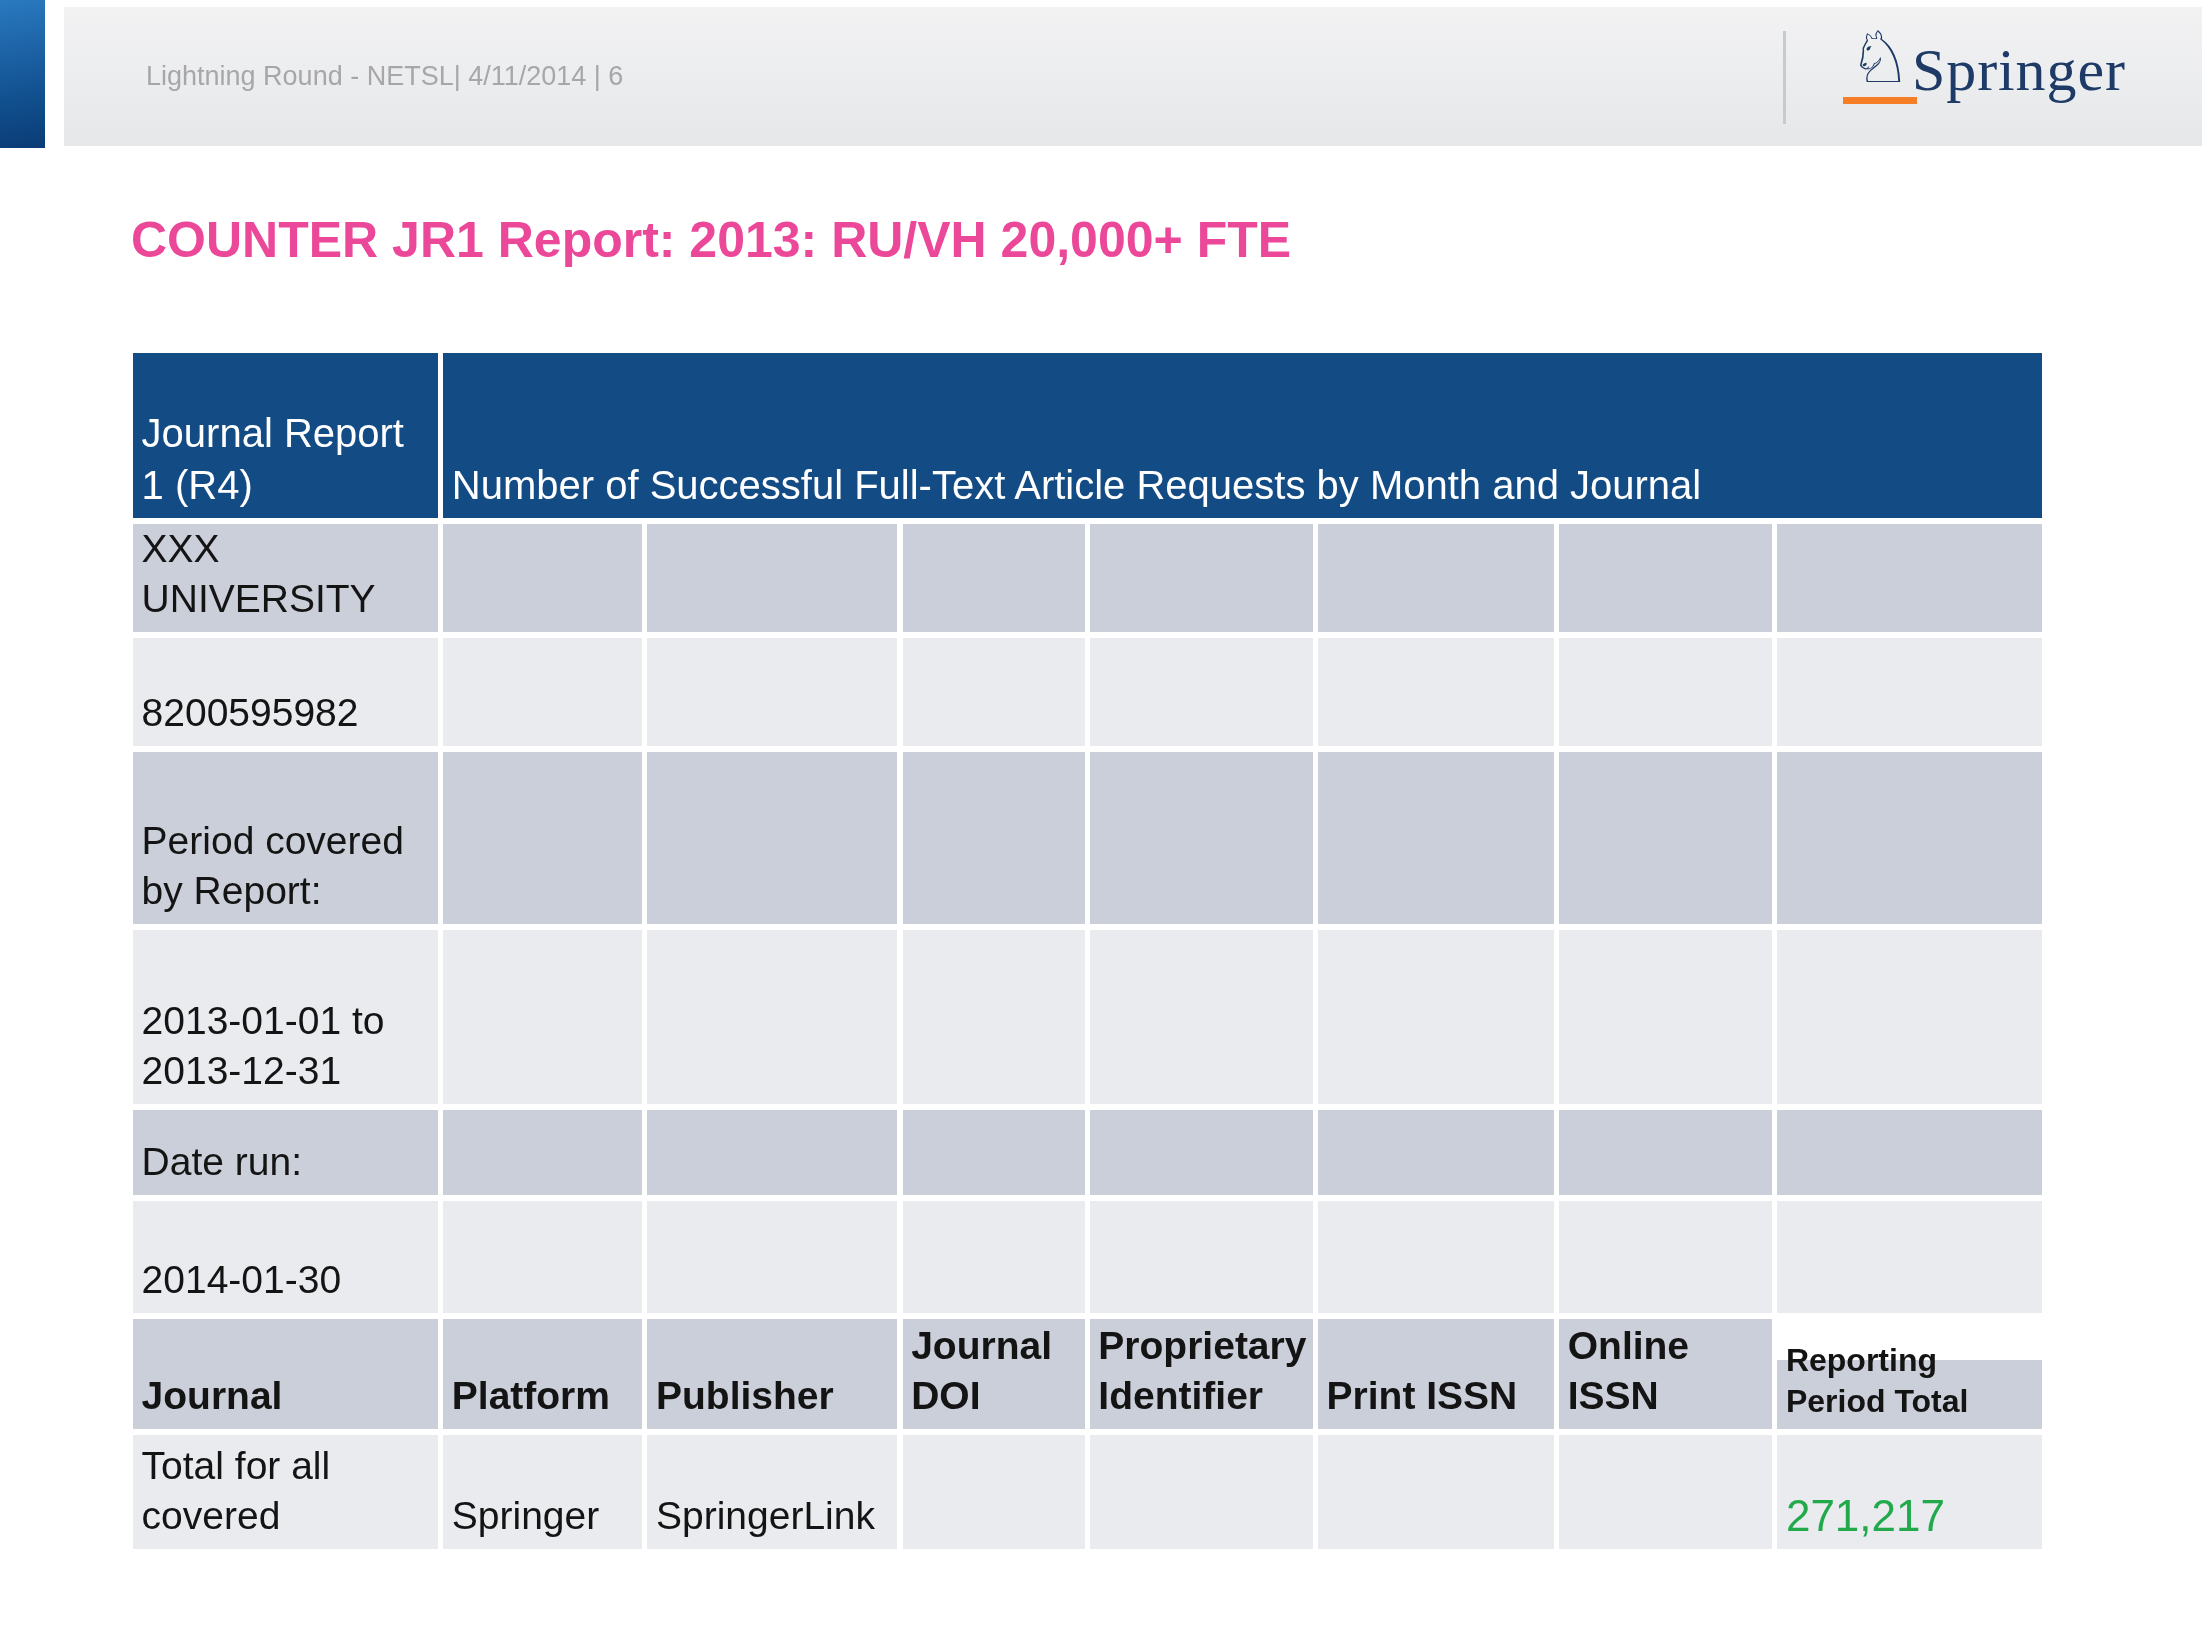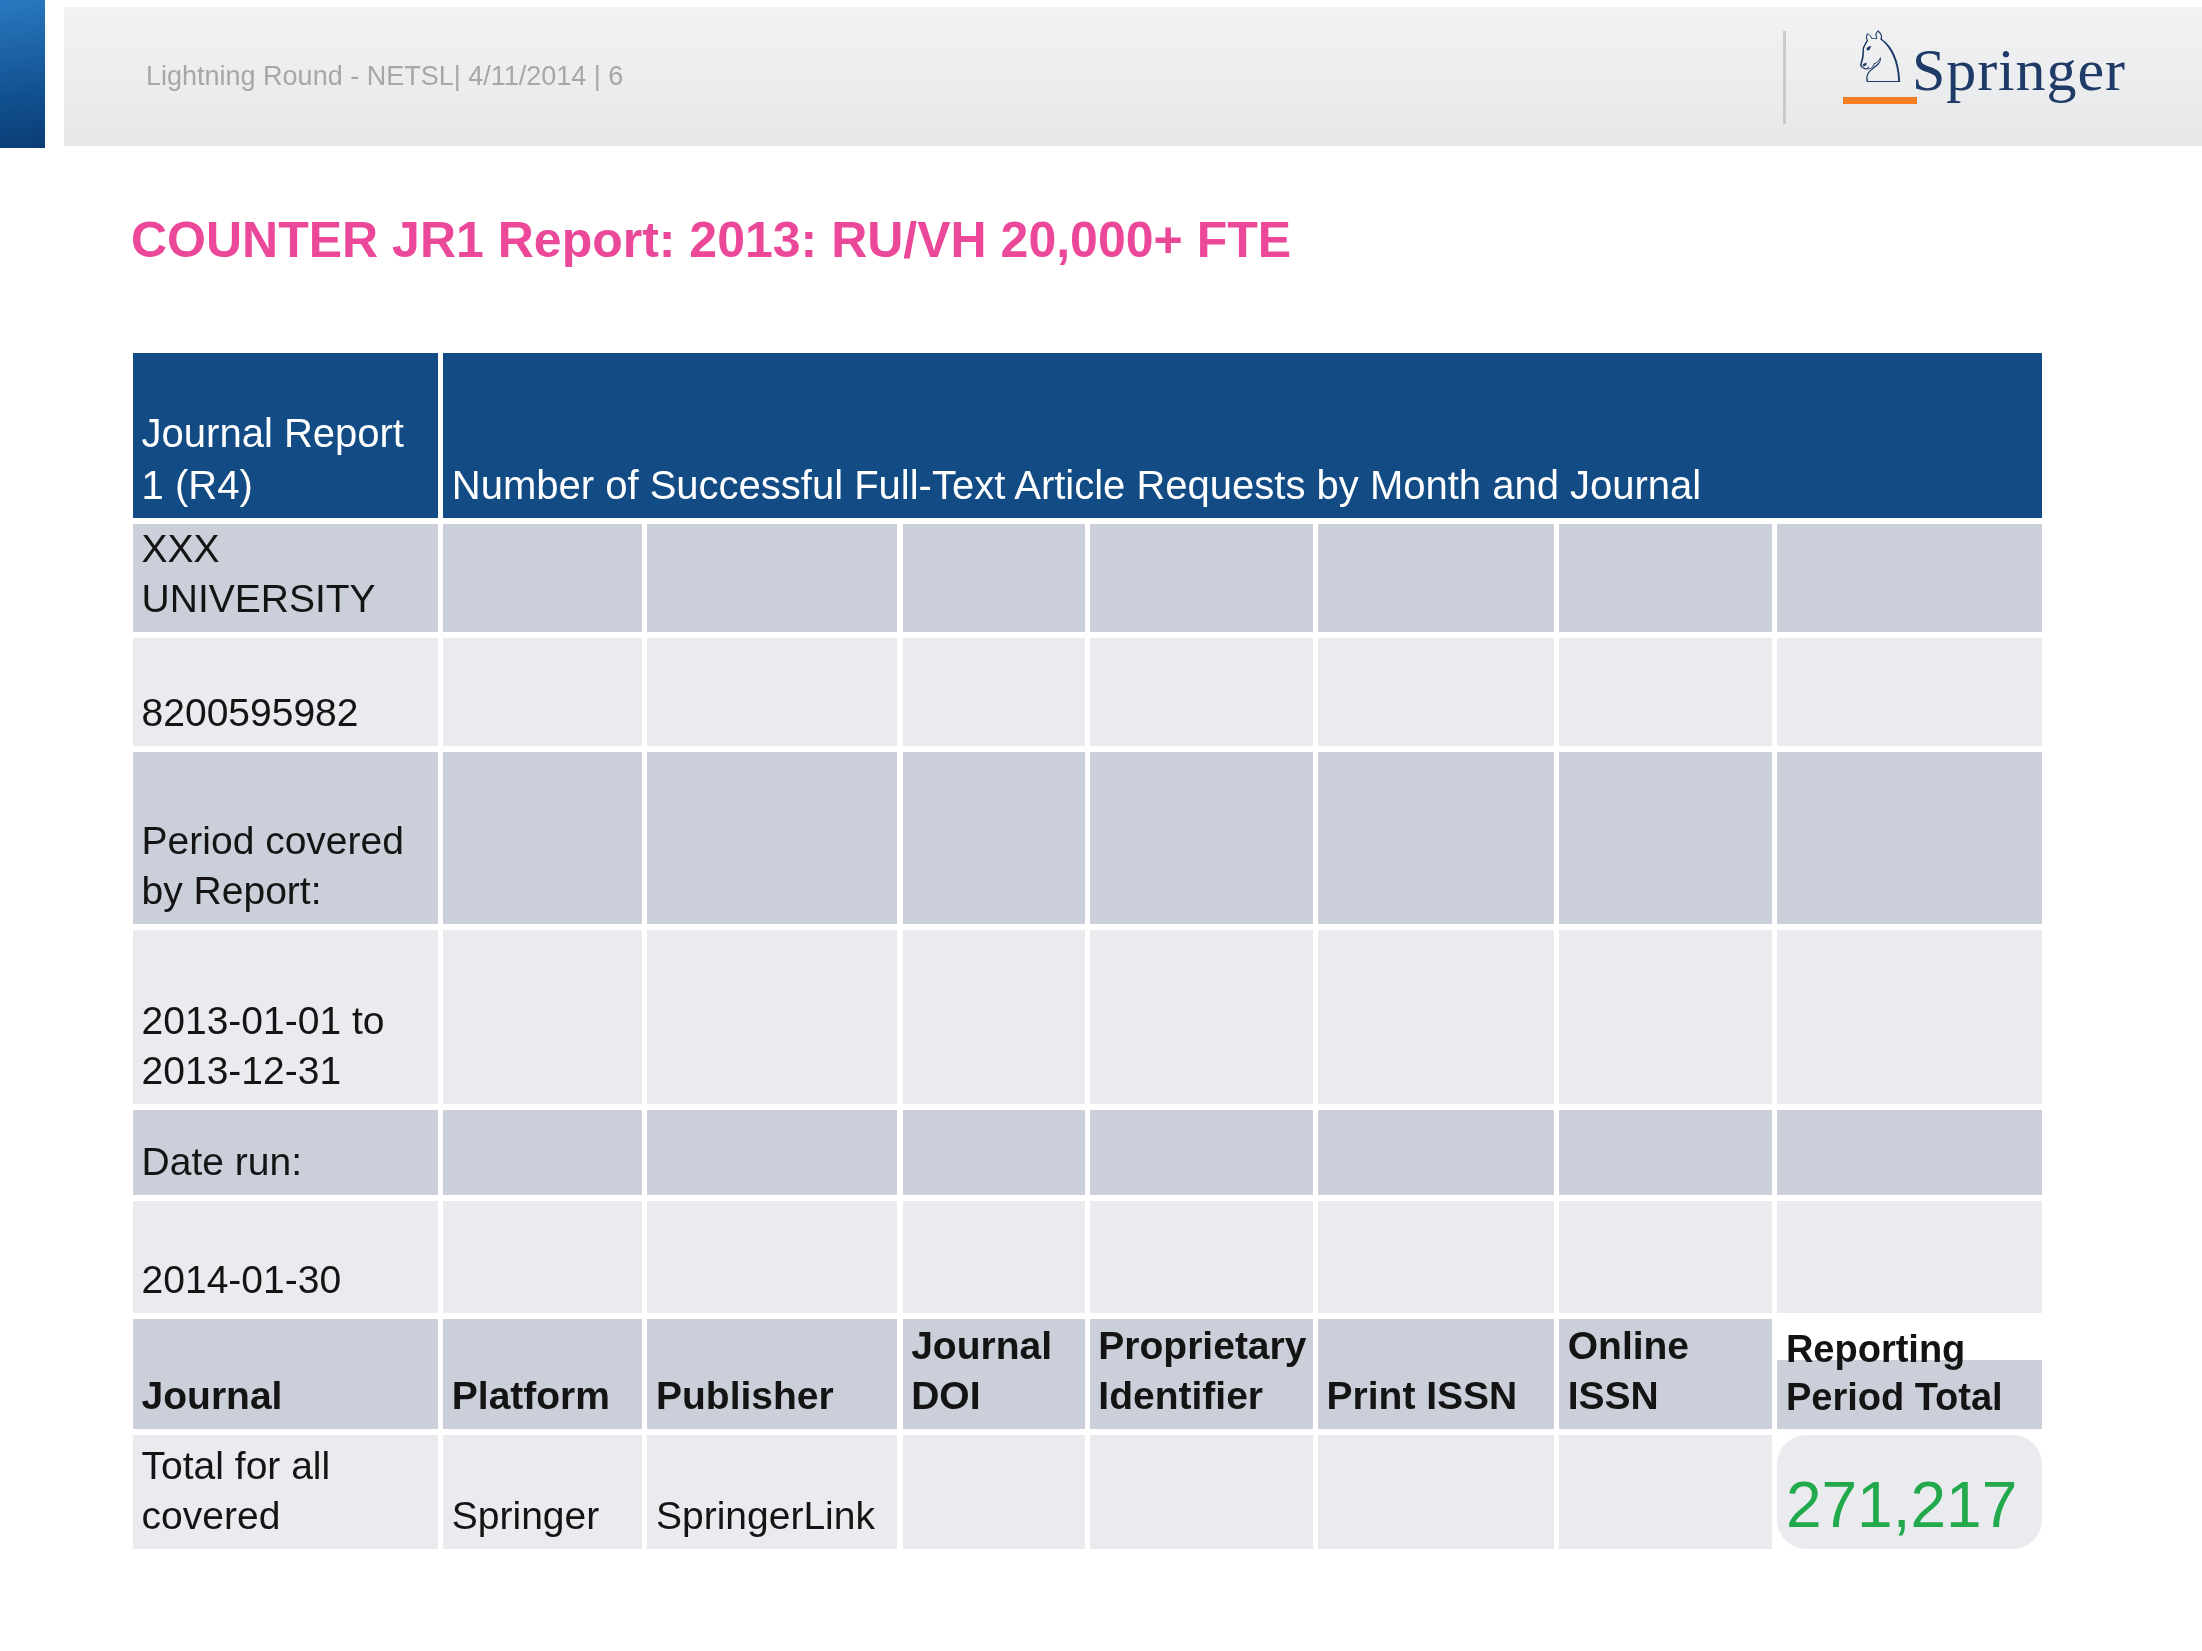--- a/index.html
+++ b/index.html
@@ -68,25 +68,24 @@
   .cell {
     display:flex; align-items:flex-end;
     padding:5.2px 8.6px 6.9px 8.6px;
     font-size:39px; line-height:1.3; color:#141414;
   }
   .cell.blue  { background:#134b85; color:#ffffff; font-size:40px; }
   .cell.dark  { background:#cbcfd9; }
   .cell.light { background:#e9ebef; }
   .merged { grid-column:2 / 9; }
   .colhead { font-weight:bold; }
-  .colhead.small { font-size:38px; line-height:1.28;margin-top:41px; }
+  .colhead.small { font-size:32px; line-height:1.28;margin-top:41px; }
   .green-total {
-    font-size:64px; line-height:1.05; color:#21a94c;
+    font-size:44px; line-height:1.05; color:#21a94c;
     padding-bottom:10.3px;
-    border-radius:29px;
   }
 </style>
 </head>
 <body>
 
 <div class="corner-bar"></div>
 
 <div class="topbar">
   <span class="slide-label">Lightning Round - NETSL| 4/11/2014 | 6</span>
   <span class="logo-divider"></span>

